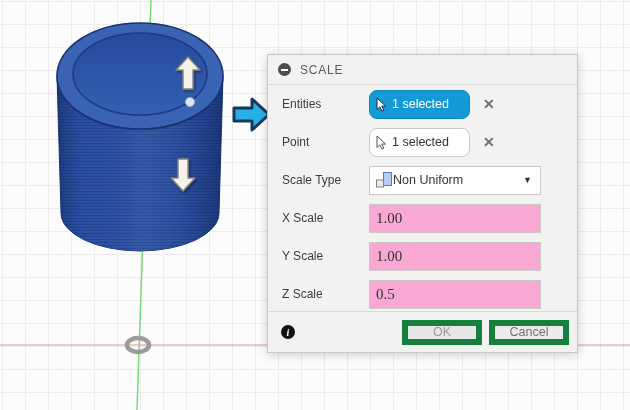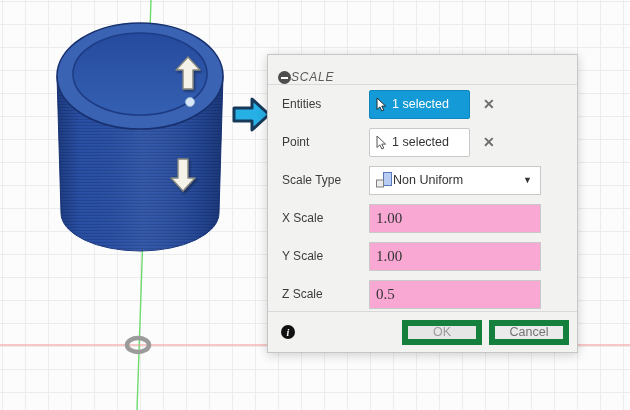--- a/index.html
+++ b/index.html
@@ -19,37 +19,37 @@
   .scene { position:absolute; left:0; top:0; }
 
   
   .dialog {
     position:absolute; left:267px; top:54px; width:311px; height:299px;
     background:#f2f2f1; border:1px solid #c6c6c6;
     box-shadow:0 2px 10px rgba(0,0,0,0.18);
     font-size:12px; color:#333;
   }
   .dlg-header {
-    height:30px; display:flex; align-items:flex-end; 
-    padding-left:10px; border-bottom:1px solid #d9d9d9;font-style:italic;
+    height:30px; display:flex; align-items:center; gap:9px;
+    padding-left:10px; border-bottom:1px solid #d9d9d9;
   }
   .collapse-btn {
     width:13px; height:13px; border-radius:50%; background:#4d4d4d;
     display:flex; align-items:center; justify-content:center; cursor:default;
   }
   .collapse-btn .bar { width:7px; height:2px; background:#fff; }
   .dlg-title { color:#5a5a5a; letter-spacing:0.8px; font-size:12px; }
 
   .dlg-body { }
   .row { height:38px; display:flex; align-items:center; padding-left:14px; }
   .row .lbl { width:87px; color:#3c3c3c; font-size:12px; }
 
   .sel-field {
     width:101px; height:29px; display:flex; align-items:center; gap:5px;
-    padding-left:6px; border-radius:2px; font-size:12.5px;
+    padding-left:6px; border-radius:8px; font-size:12.5px;
   }
   .sel-field.active { background:#149bd7; color:#fff; border:1px solid #0e86bd; }
   .sel-field.idle   { background:#fff; color:#333; border:1px solid #c9c9c9; }
   .x-btn { margin-left:13px; color:#6e6e6e; font-size:14px; font-weight:bold;
            line-height:1; cursor:default; }
 
   .dropdown {
     width:172px; height:29px; background:#fff; border:1px solid #c9c9c9;
     display:flex; align-items:center; gap:0; padding:0 8px 0 5px;
     font-size:12.5px; color:#333;

